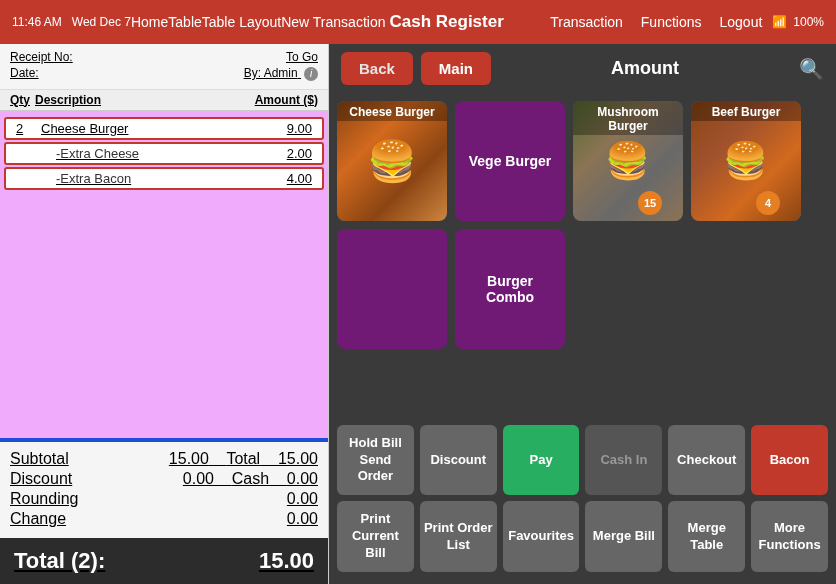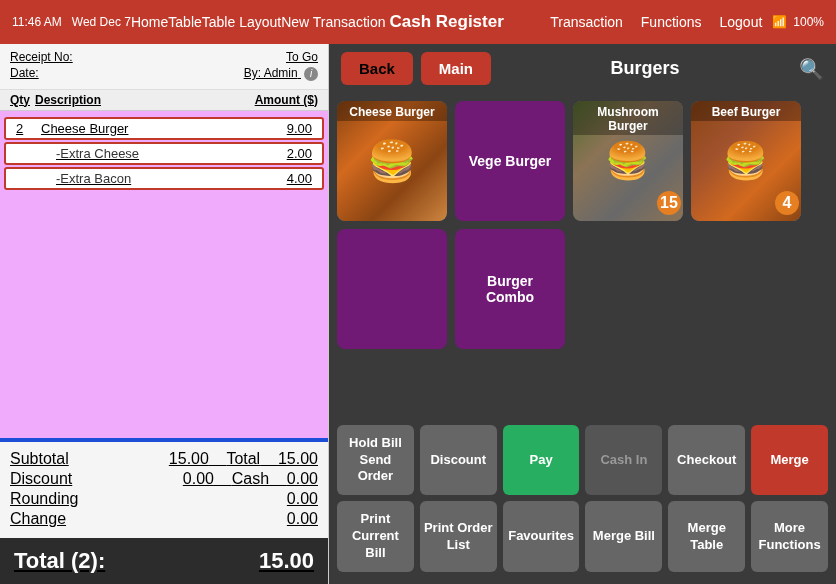--- a/index.html
+++ b/index.html
@@ -157,21 +157,21 @@
 
     
     .category-header {
       display: flex;
       align-items: center;
       padding: 8px 12px;
       background: #3a3a3a;
     }
     .btn-back {
       background: #c0392b;
-      color: #000000;
+      color: #e5e5e5;
       border: none;
       border-radius: 6px;
       padding: 8px 18px;
       font-size: 15px;
       font-weight: 600;
       cursor: pointer;
       margin-right: 8px;
     }
     .btn-main {
       background: #c0392b;
@@ -239,30 +239,30 @@
     .menu-item-name-only {
       color: white;
       font-size: 14px;
       font-weight: 600;
       text-align: center;
       padding: 8px;
     }
     .menu-item-badge {
       position: absolute;
       bottom: 6px;
-      right: 2px;
+      right: 21px;
       background: #e67e22;
       color: white;
       border-radius: 50%;
       width: 24px;
       height: 24px;
       display: flex;
       align-items: center;
       justify-content: center;
-      font-size: 16px;
+      font-size: 11px;
       font-weight: bold;
     }
 
     
     .action-buttons {
       padding: 6px 8px;
       background: #3a3a3a;
     }
     .action-row {
       display: flex;
@@ -403,21 +403,21 @@
       <span>15.00</span>
     </div>
 
   </div>
 
   <div class="right-panel">
 
     <div class="category-header">
       <button class="btn-back">Back</button>
       <button class="btn-main">Main</button>
-      <span class="category-title">Burgers</span>
+      <span class="category-title">Amount</span>
       <button class="search-icon-btn">
         <span>🔍</span>
       </button>
     </div>
 
     <div class="menu-grid">
 
       <div class="menu-item has-image">
         <span class="menu-item-label">Cheese Burger</span>
         <div style="width:100%;height:100%;background:linear-gradient(135deg,#8B4513,#D2691E,#8B4513,#CD853F);border-radius:8px;display:flex;align-items:center;justify-content:center;">
@@ -454,21 +454,21 @@
 
     </div>
 
     <div class="action-buttons">
       <div class="action-row">
         <button class="action-btn gray">Hold Bill<br>Send Order</button>
         <button class="action-btn gray">Discount</button>
         <button class="action-btn green">Pay</button>
         <button class="action-btn disabled">Cash In</button>
         <button class="action-btn gray">Checkout</button>
-        <button class="action-btn red">Merge</button>
+        <button class="action-btn red">Bacon</button>
       </div>
       <div class="action-row">
         <button class="action-btn gray">Print Current Bill</button>
         <button class="action-btn gray">Print Order List</button>
         <button class="action-btn gray">Favourites</button>
         <button class="action-btn gray">Merge Bill</button>
         <button class="action-btn gray">Merge Table</button>
         <button class="action-btn gray">More Functions</button>
       </div>
     </div>

